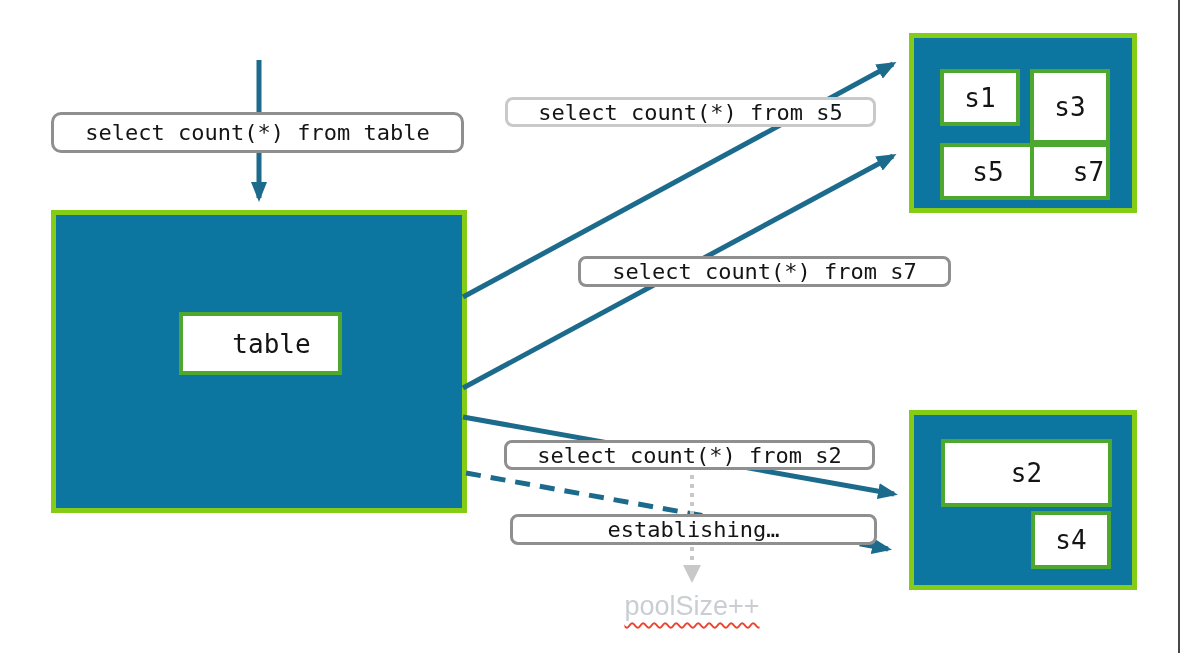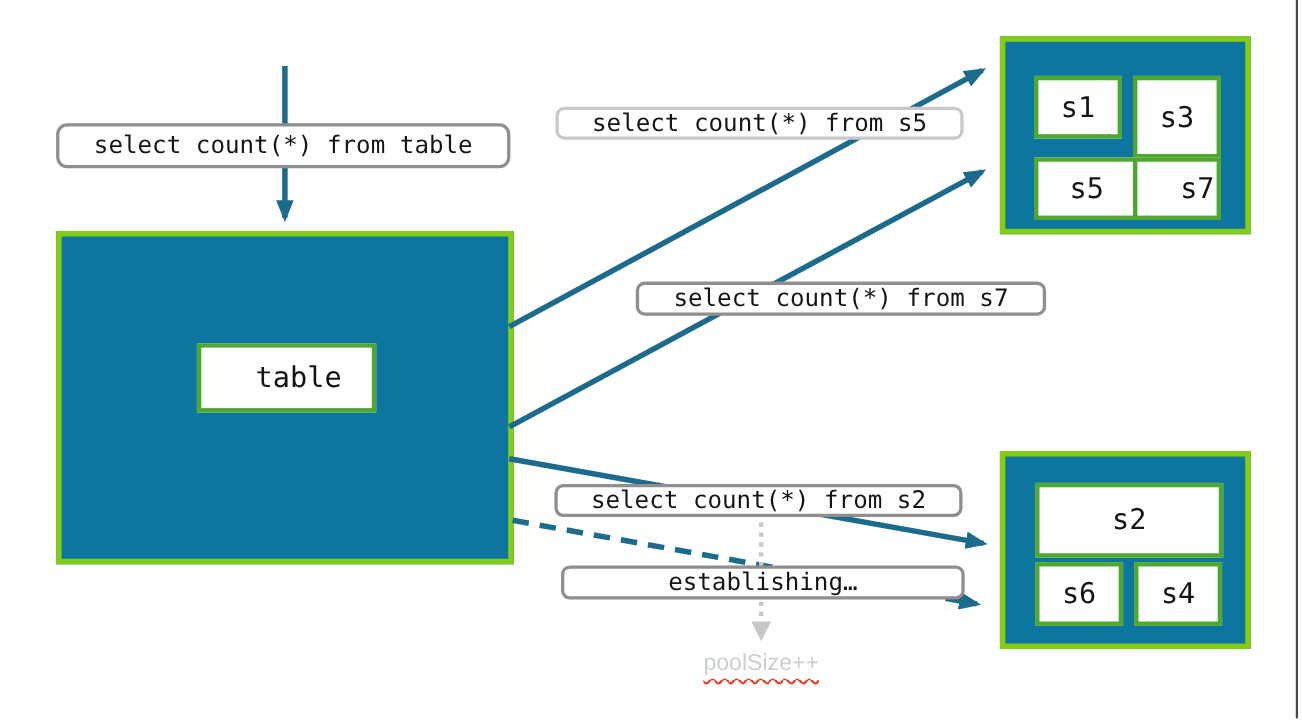--- a/index.html
+++ b/index.html
@@ -22,21 +22,21 @@
   
   .qlabel{
     position:absolute;background:#ffffff;border:3px solid #8f8f8f;border-radius:10px;
     box-sizing:border-box;display:flex;align-items:center;justify-content:center;
     font-size:22px;color:#141414;z-index:3;white-space:nowrap;
   }
   .qlabel.faded{border-color:#c9c9c9;border-radius:8px;}
   .qlabel.small{border-radius:8px;}
   .pool-note{
     position:absolute;z-index:3;text-align:center;
-    font-family:"Liberation Sans",sans-serif;font-size:21px;color:#c9ced2;
+    font-family:"Liberation Sans",sans-serif;font-size:27px;color:#c9ced2;
     text-decoration:underline wavy #e8442e 2px;text-underline-offset:7px;
   }
   .edge-line{position:absolute;background:#474747;z-index:0;}
 </style>
 </head>
 <body>
 
 <div class="canvas">
 
   <div class="edge-line" style="left:1178px;top:0;width:2px;height:653px;"></div>
@@ -58,23 +58,20 @@
       <span>s5</span>
     </div>
     <div class="shard" style="left:116px;top:105px;width:80px;height:57px;padding-left:37px;">
       <span>s7</span>
     </div>
   </div>
 
   <div class="teal-box" style="left:909px;top:410px;width:228px;height:180px;">
     <div class="shard" style="left:27px;top:24px;width:171px;height:68px;">
       <span>s2</span>
-    </div>
-    <div class="shard" style="left:27px;top:96px;width:80px;height:58px;">
-      <span>s6</span>
     </div>
     <div class="shard" style="left:117px;top:96px;width:80px;height:58px;">
       <span>s4</span>
     </div>
   </div>
 
   <svg class="layer-svg" width="1184" height="660" viewBox="0 0 1184 660">
     <defs>
       <marker id="ah" markerUnits="userSpaceOnUse" markerWidth="20" markerHeight="16" viewBox="0 0 10 8" refX="8" refY="4" orient="auto">
         <path d="M0,0 L10,4 L0,8 Z" fill="#1d6b8c"></path>

